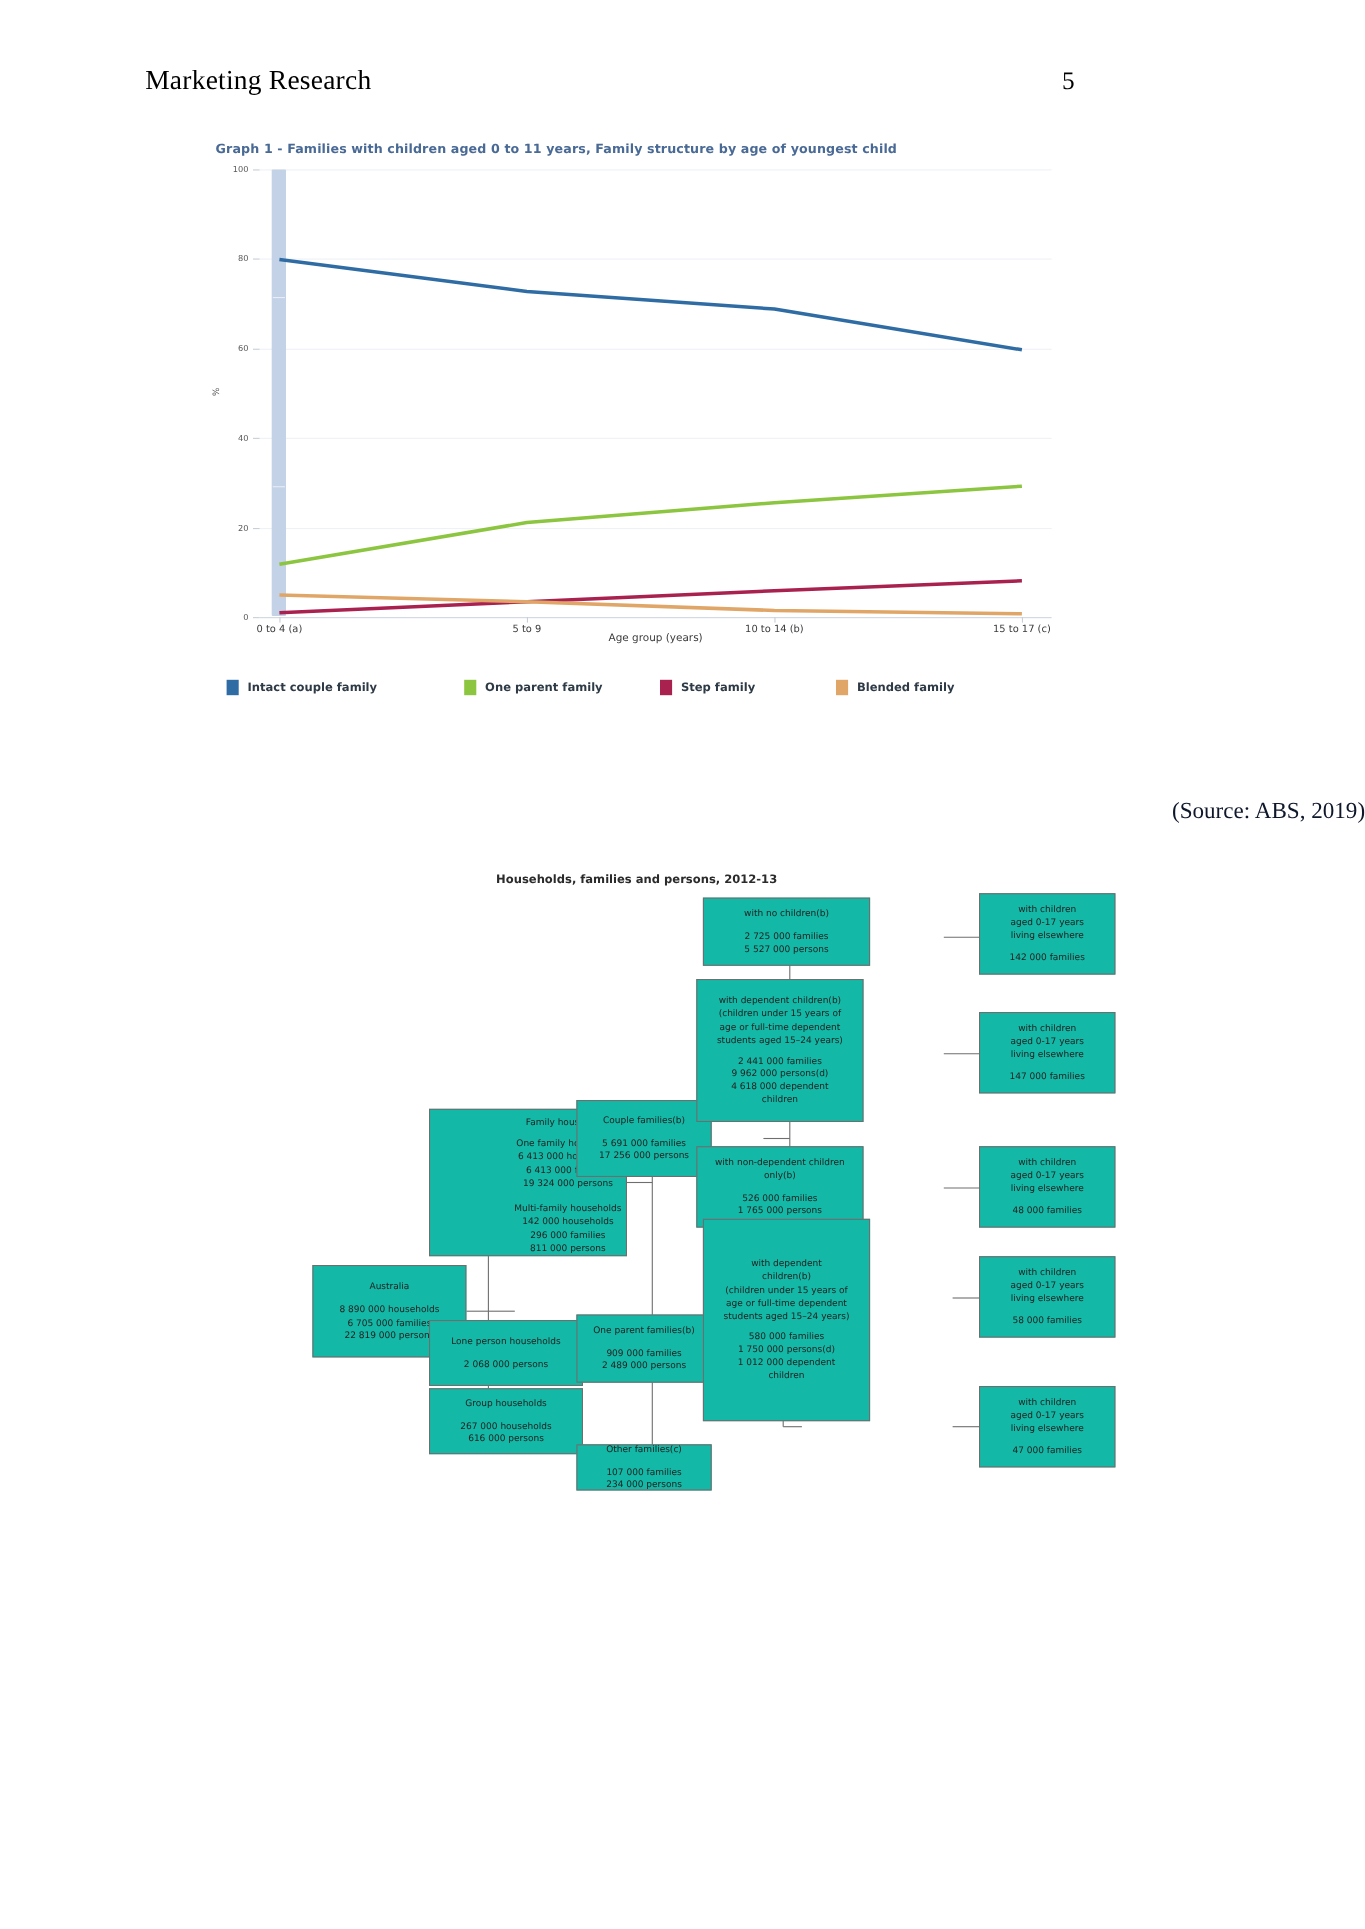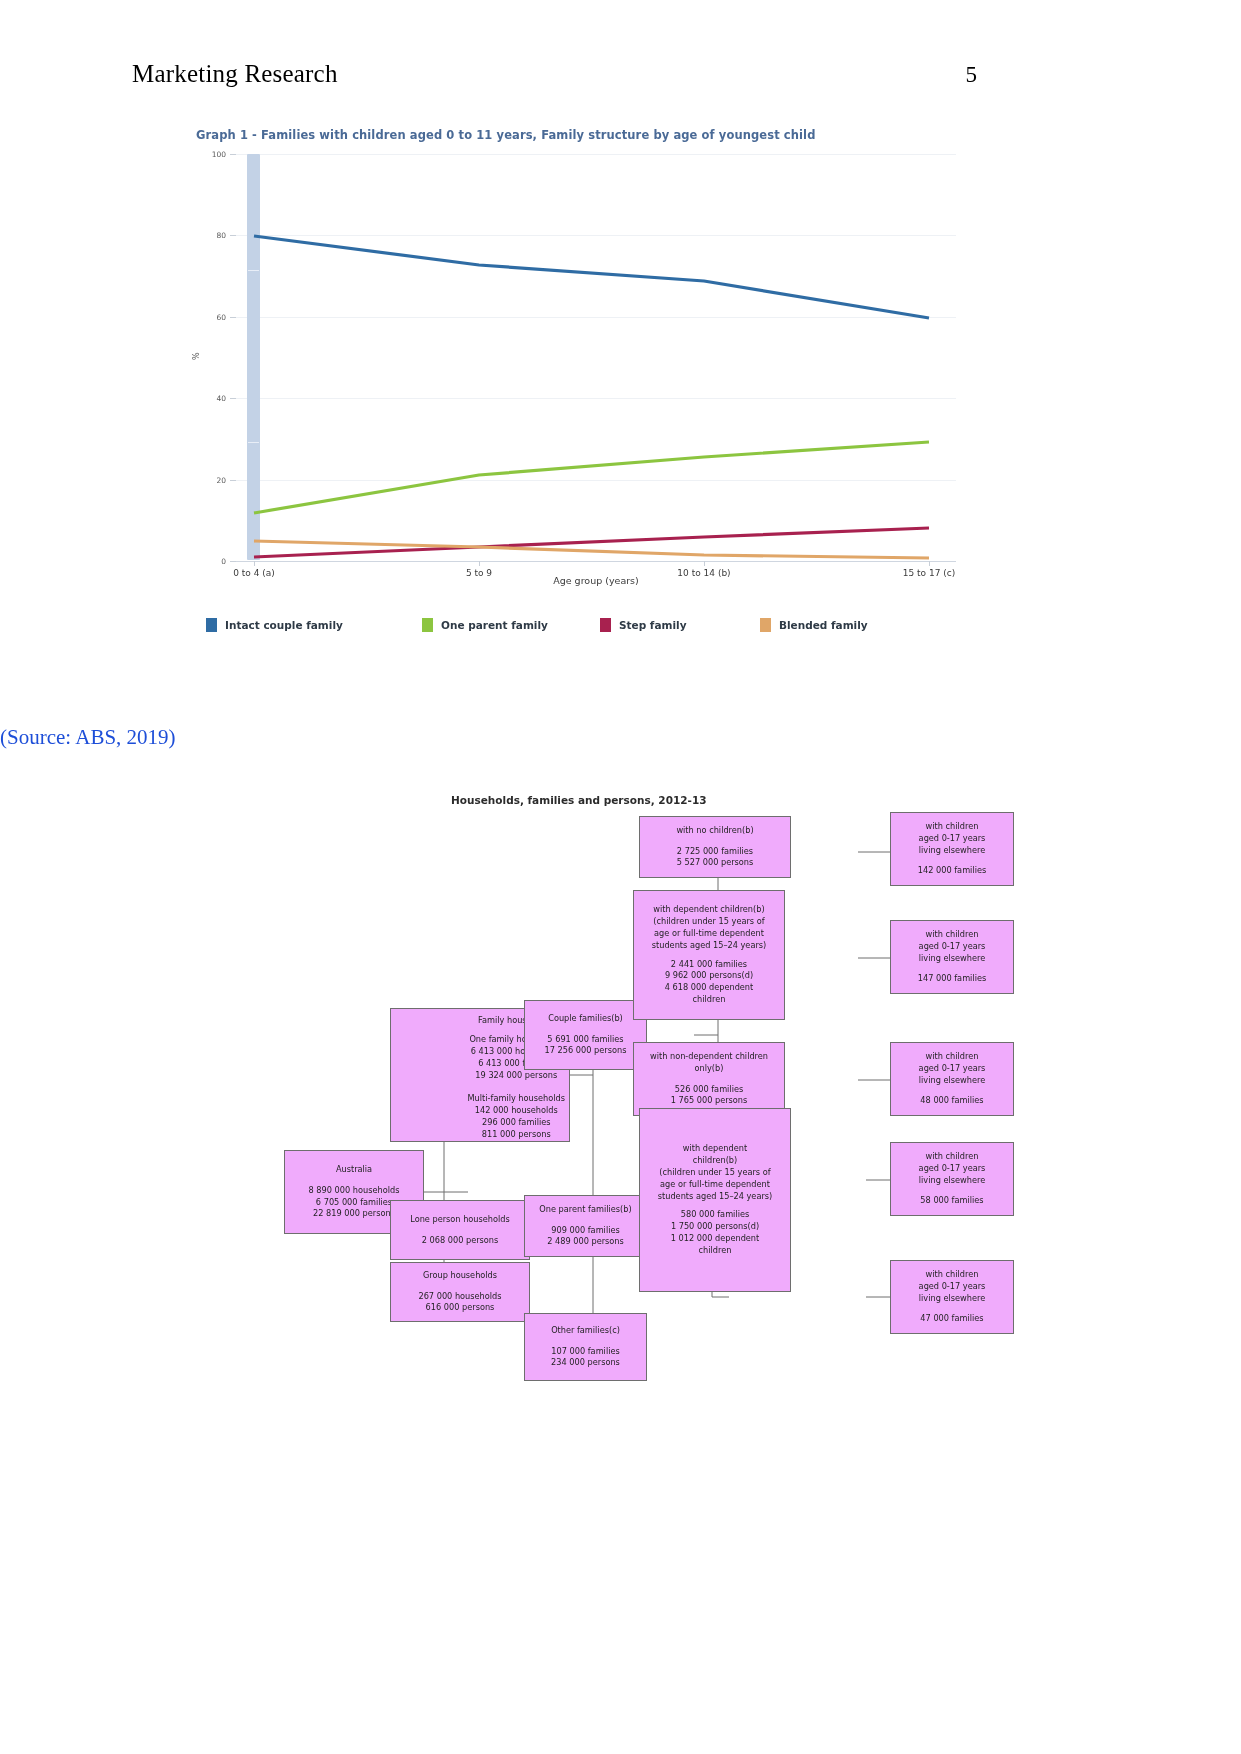--- a/index.html
+++ b/index.html
@@ -187,24 +187,24 @@
     color: #2e3a46;
     white-space: nowrap;
   }
 
   
   .source-caption {
     position: absolute;
     left: 0;
     right: 0;
     top: 725px;
-    text-align: left;
+    text-align: right;
     font-family: "Liberation Serif", serif;
     font-size: 21px;
-    color: #1d4ed8;
+    color: #0f172a;
   }
 
   
   .diagram {
     position: absolute;
     left: 0;
     top: 780px;
     width: 1241px;
     height: 600px;
   }
@@ -218,21 +218,21 @@
     color: #2b2b2b;
   }
   .diagram-svg {
     position: absolute;
     left: 0;
     top: 0;
   }
   .node {
     position: absolute;
     border: 1px solid #6e6e6e;
-    background: #f0abfc;
+    background: #14b8a6;
     font-family: "DejaVu Sans", sans-serif;
     font-size: 8.2px;
     line-height: 1.45;
     color: #1f1f1f;
     text-align: center;
     padding: 6px 4px;
     display: flex;
     flex-direction: column;
     justify-content: center;
     white-space: pre-line;
@@ -404,21 +404,21 @@
     <span class="node-body">5 691 000 families
 17 256 000 persons</span>
   </div>
 
   <div class="node" style="left:524px; top:415px; width:123px; height:62px;">
     <span class="node-head">One parent families(b)</span>
     <span class="node-body">909 000 families
 2 489 000 persons</span>
   </div>
 
-  <div class="node" style="left:524px; top:533px; width:123px; height:68px;">
+  <div class="node" style="left:524px; top:533px; width:123px; height:42px;">
     <span class="node-head">Other families(c)</span>
     <span class="node-body">107 000 families
 234 000 persons</span>
   </div>
 
   <div class="node" style="left:639px; top:36px; width:152px; height:62px;">
     <span class="node-head">with no children(b)</span>
     <span class="node-body">2 725 000 families
 5 527 000 persons</span>
   </div>

